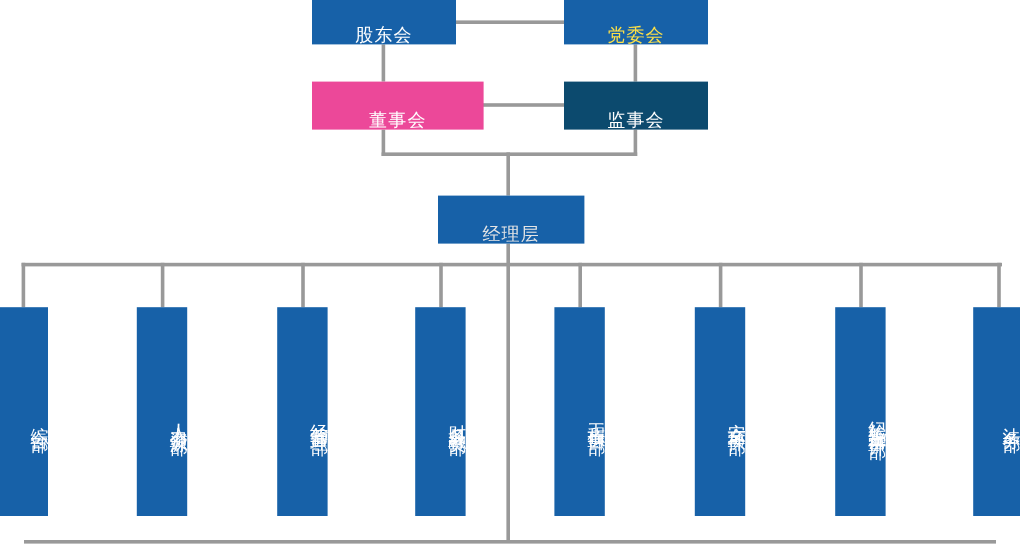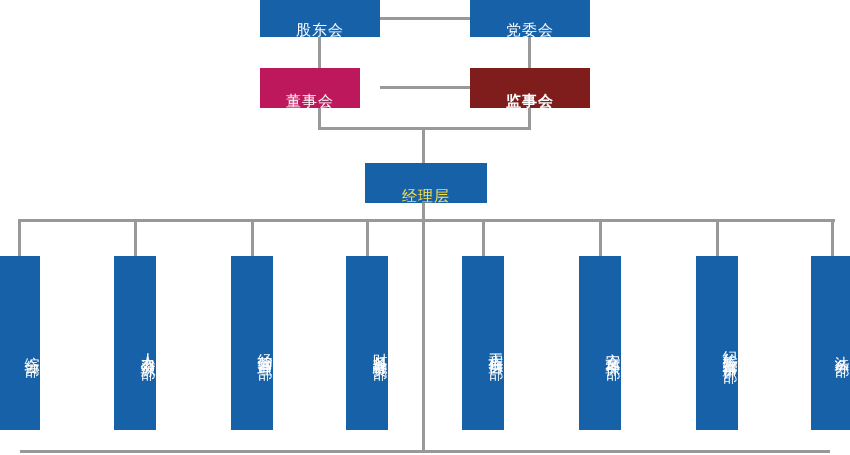--- a/index.html
+++ b/index.html
@@ -73,30 +73,30 @@
     <div class="line" style="background: rgb(153, 153, 153); left: 134px; top: 219px; width: 3px; height: 37px;"></div>
     <div class="line" style="background: rgb(153, 153, 153); left: 251px; top: 219px; width: 3px; height: 37px;"></div>
     <div class="line" style="background: rgb(153, 153, 153); left: 366px; top: 219px; width: 3px; height: 37px;"></div>
     <div class="line" style="background: rgb(153, 153, 153); left: 482px; top: 219px; width: 3px; height: 37px;"></div>
     <div class="line" style="background: rgb(153, 153, 153); left: 599px; top: 219px; width: 3px; height: 37px;"></div>
     <div class="line" style="background: rgb(153, 153, 153); left: 716px; top: 219px; width: 3px; height: 37px;"></div>
     <div class="line" style="background: rgb(153, 153, 153); left: 831px; top: 219px; width: 3px; height: 37px;"></div>
     <div class="node node-h" style="left: 260px; top: 0px; width: 120px; height: 37px; background: rgb(23, 97, 168); color: rgb(255, 255, 255);">
       <span class="node-label">股东会</span>
     </div>
-    <div class="node node-h" style="left: 470px; top: 0px; width: 120px; height: 37px; background: rgb(23, 97, 168); color: #ffffff;">
+    <div class="node node-h" style="left: 470px; top: 0px; width: 120px; height: 37px; background: rgb(23, 97, 168); color: #fde047;">
       <span class="node-label">党委会</span>
     </div>
-    <div class="node node-h" style="left: 260px; top: 68px; width: 100px; height: 40px; background: #be185d; color: rgb(255, 255, 255);">
+    <div class="node node-h" style="left: 260px; top: 68px; width: 143px; height: 40px; background: #ec4899; color: rgb(255, 255, 255);">
       <span class="node-label">董事会</span>
     </div>
-    <div class="node node-h" style="left: 470px; top: 68px; width: 120px; height: 40px; background: #7f1d1d; color: rgb(255, 255, 255); font-weight: bold;">
+    <div class="node node-h" style="left: 470px; top: 68px; width: 120px; height: 40px; background: #0c4a6e; color: rgb(255, 255, 255);">
       <span class="node-label">监事会</span>
     </div>
-    <div class="node node-h" style="left: 365px; top: 163px; width: 122px; height: 40px; background: rgb(23, 97, 168); color: #fde047;">
+    <div class="node node-h" style="left: 365px; top: 163px; width: 122px; height: 40px; background: rgb(23, 97, 168); color: #e5e5e5;">
       <span class="node-label">经理层</span>
     </div>
     <div class="node node-v" style="left: 0px; top: 256px; width: 40px; height: 174px; background: rgb(23, 97, 168); color: rgb(255, 255, 255);">
       <span class="node-label">综合部</span>
     </div>
     <div class="node node-v" style="left: 114px; top: 256px; width: 42px; height: 174px; background: rgb(23, 97, 168); color: rgb(255, 255, 255);">
       <span class="node-label">人力资源部</span>
     </div>
     <div class="node node-v" style="left: 231px; top: 256px; width: 42px; height: 174px; background: rgb(23, 97, 168); color: rgb(255, 255, 255);">
       <span class="node-label">经营管理部</span>

